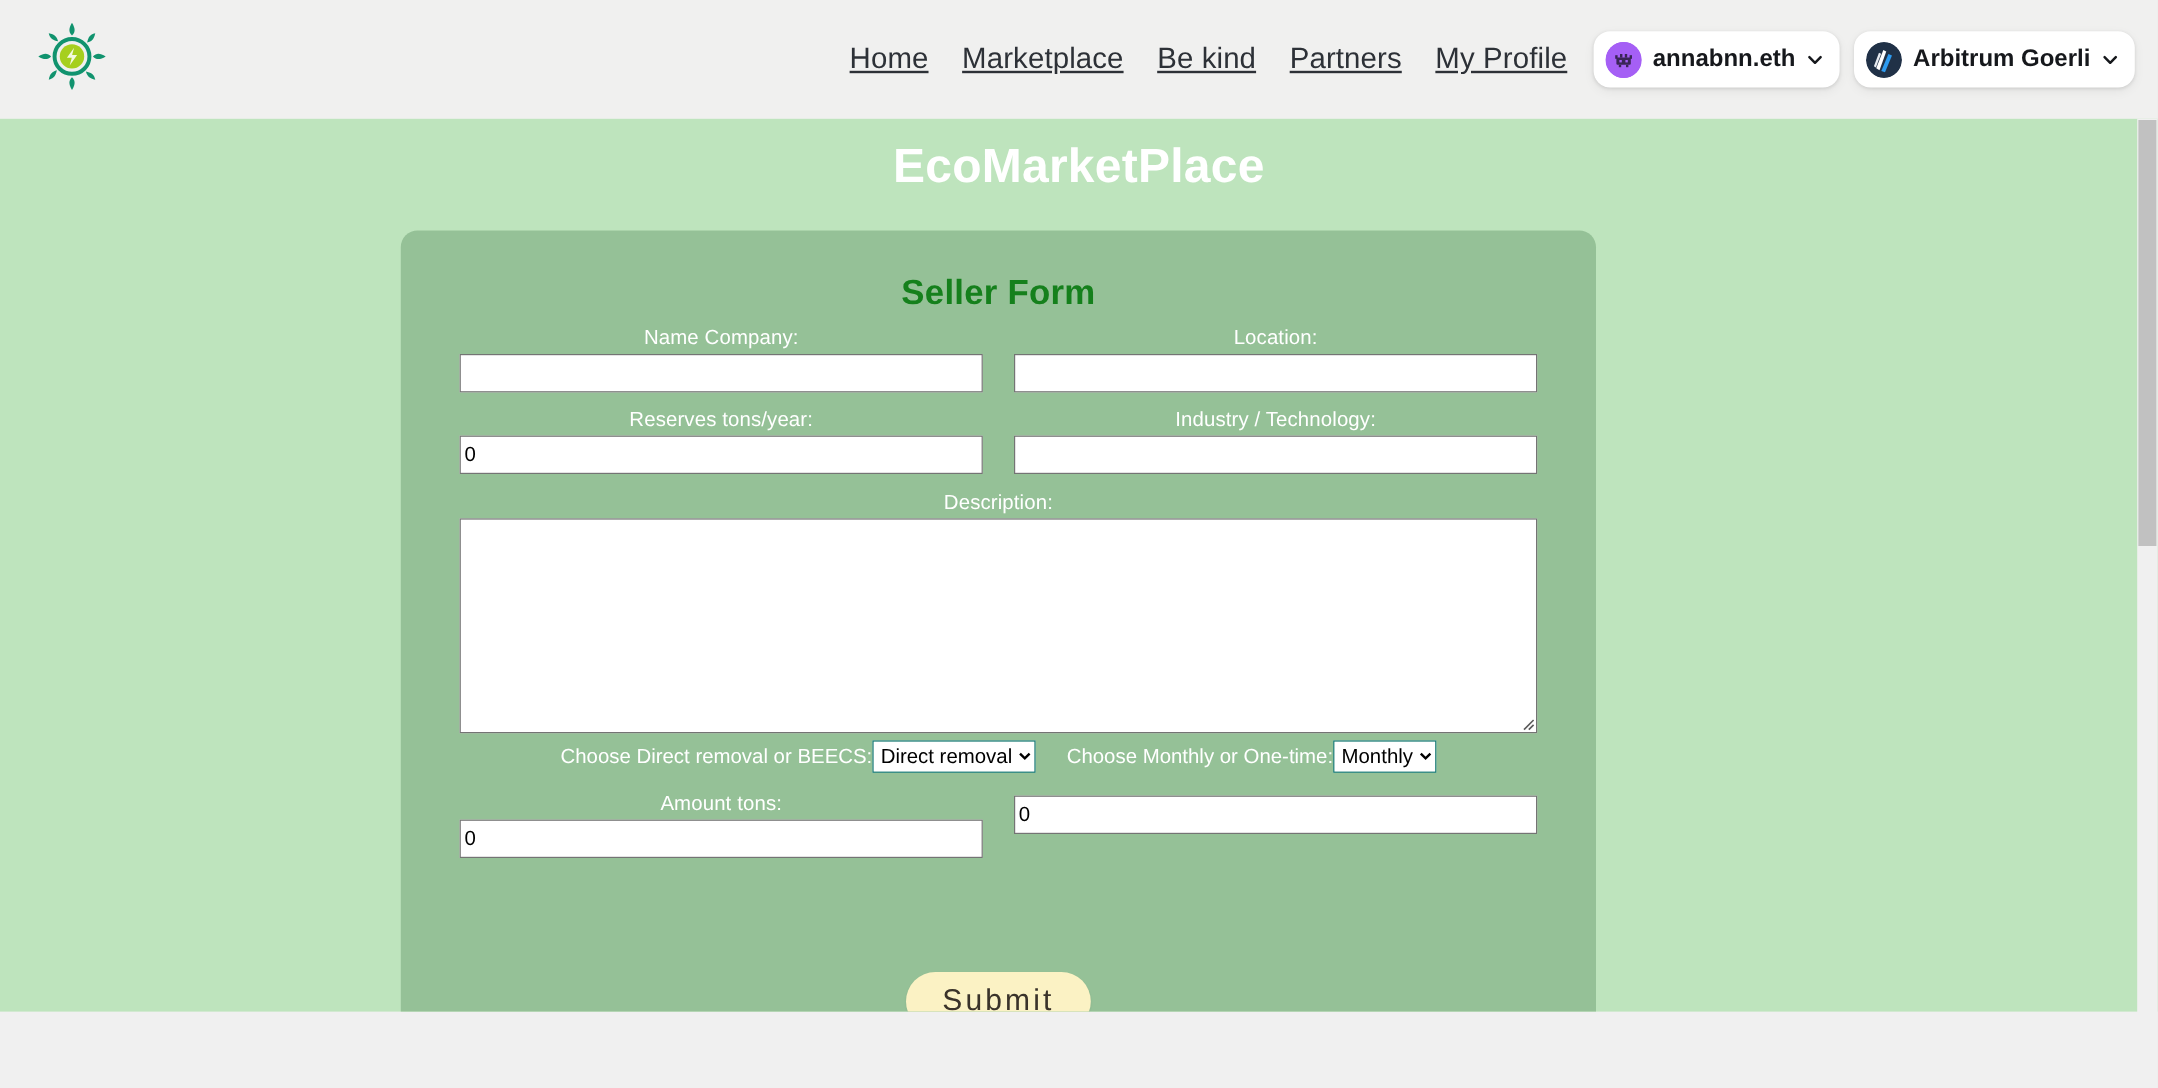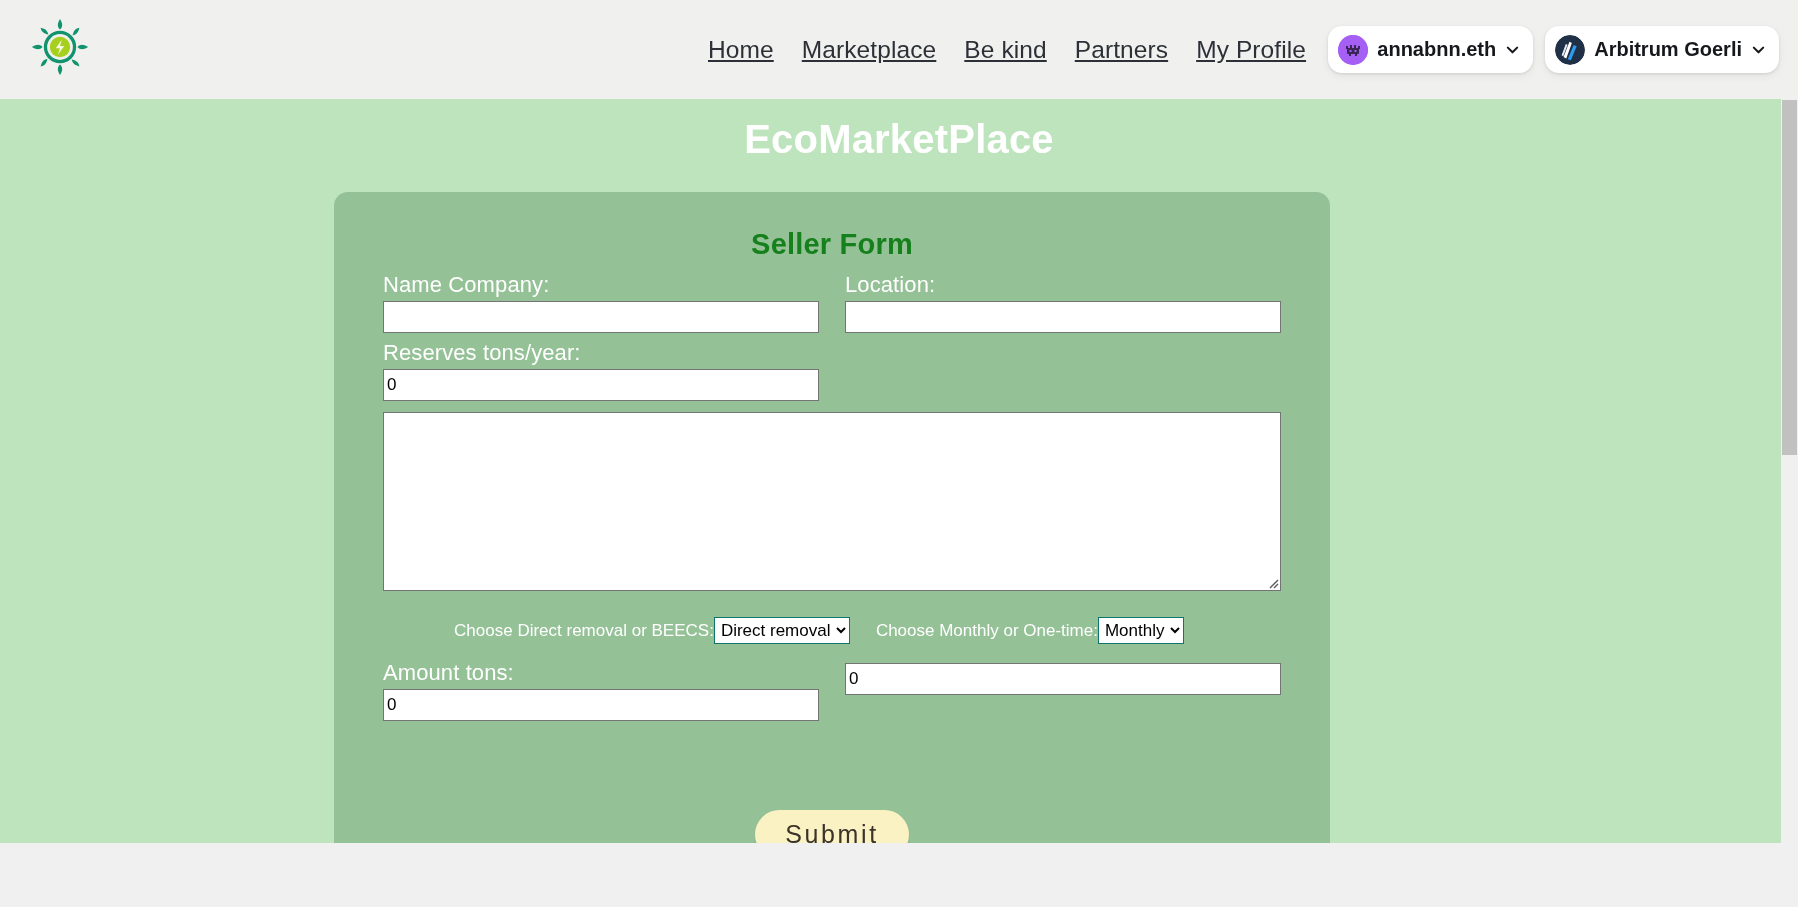--- a/index.html
+++ b/index.html
@@ -139,21 +139,22 @@
     color: #15801c;
     font-size: 29px;
     margin: 0;
     padding-top: 36px;
     font-weight: bold;
     letter-spacing: 0.2px;
   }
 
   .field-label {
     color: #ffffff;
-    font-size: 22px;
+    font-size: 17px;
+    text-align: center;
     display: block;
     letter-spacing: 0.1px;
   }
 
   .row {
     position: absolute;
     display: flex;
     justify-content: space-between;
   }
 
@@ -197,21 +198,21 @@
     position: absolute;
     right: 2px;
     bottom: 2px;
     width: 14px;
     height: 14px;
     pointer-events: none;
   }
 
   .selects-row {
     position: absolute;
-    left: 36px;
+    left: 49px;
     top: 425px;
     width: 898px;
     display: flex;
     align-items: center;
     justify-content: center;
     gap: 26px;
   }
   .sel-group {
     display: flex;
     align-items: center;
@@ -373,23 +374,28 @@
         <label class="field-label">Location:</label>
         <input class="txt-input" type="text" value="" style="">
       </div>
     </div>
 
     <div class="row" style="left:49px; top:148px; width:898px;">
       <div class="col">
         <label class="field-label">Reserves tons/year:</label>
         <input class="txt-input" type="text" value="0" style="">
       </div>
+      <div class="col">
+        <label class="field-label">Industry / Technology:</label>
+        <input class="txt-input" type="text" value="" style="">
+      </div>
     </div>
 
     <div class="desc-wrap">
+      <label class="field-label">Description:</label>
       <div style="position:relative;">
         <textarea class="desc-area" style=""></textarea>
         <span class="resize-grip">
           <svg width="14" height="14" viewBox="0 0 14 14">
             <path d="M13 5 L5 13 M13 9 L9 13" stroke="#5c5c5c" stroke-width="1.4" fill="none"></path>
           </svg>
         </span>
       </div>
     </div>
 

